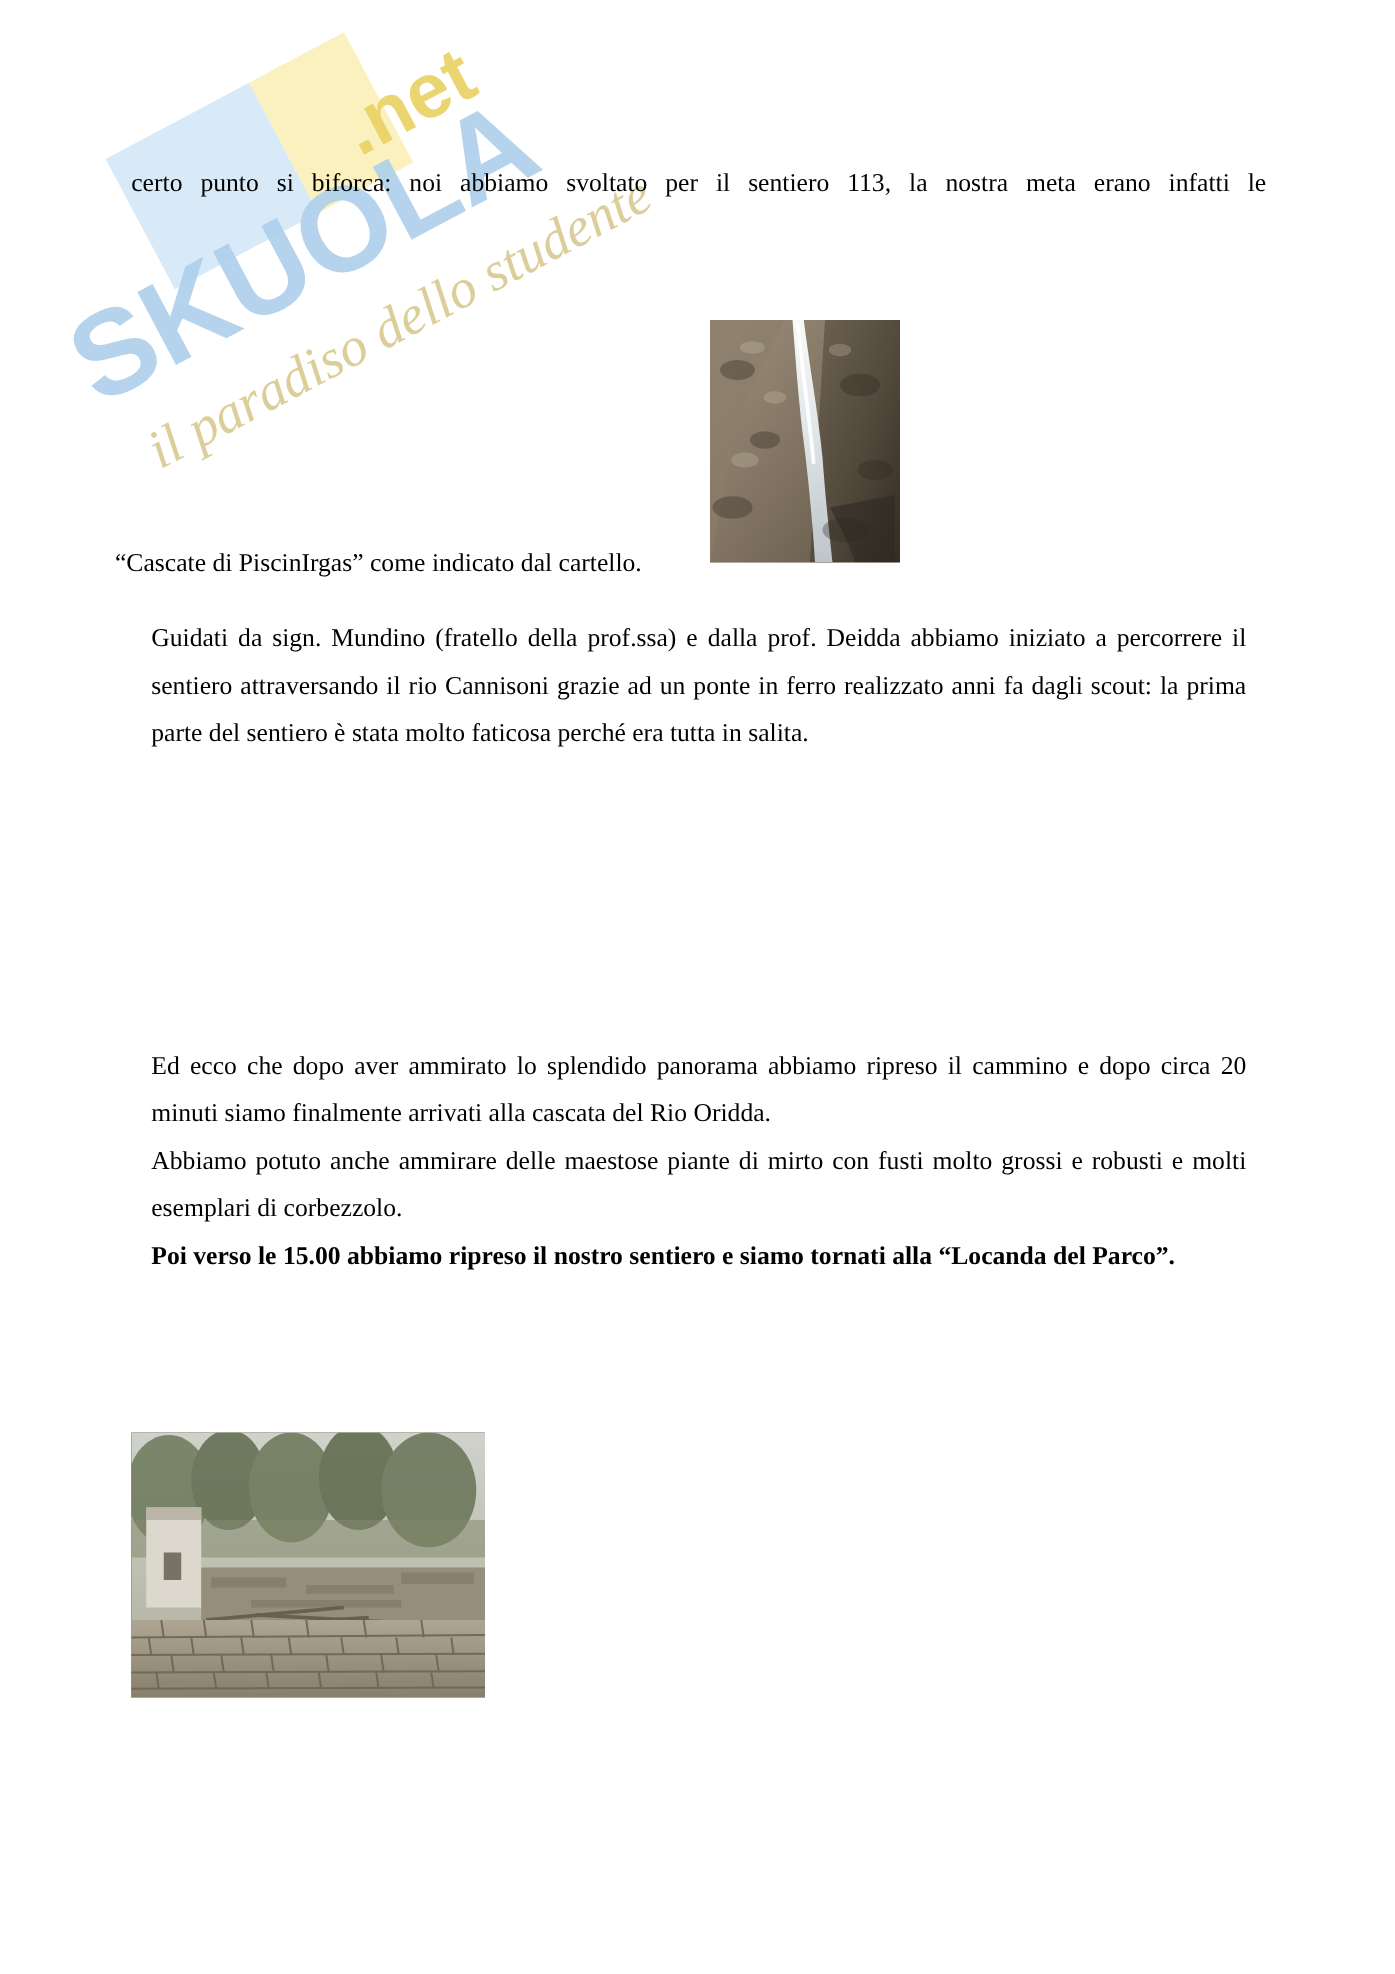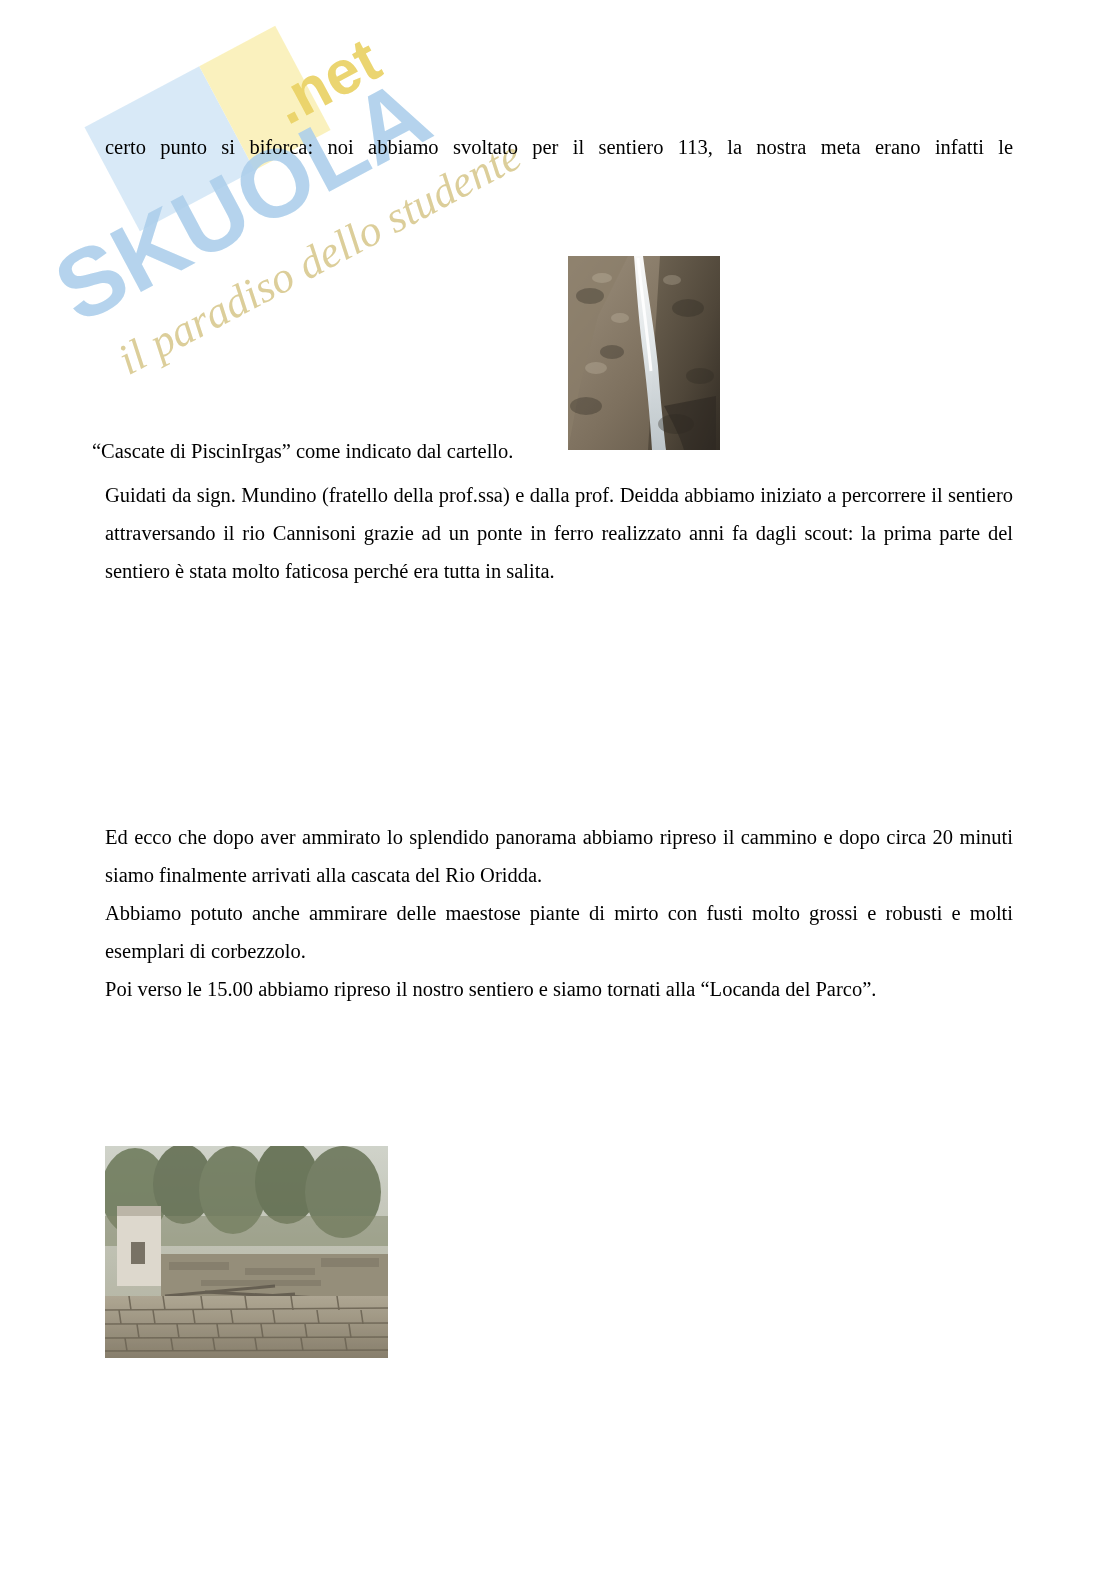--- a/index.html
+++ b/index.html
@@ -24,21 +24,21 @@
     position: absolute;
     left: 20px;
     top: 20px;
     width: 520px;
     height: 430px;
     pointer-events: none;
     opacity: 0.95;
   }
   #watermark svg { display: block; }
   p {
-    margin: 0;
+    margin: 16px;
     font-size: 20.5px;
     line-height: 38px;
   }
   .just { text-align: justify; text-align-last: left; }
 
   .line-top {
     position: absolute;
     left: 105px;
     top: 128px;
     width: 908px;
@@ -60,21 +60,21 @@
   .para-block {
     position: absolute;
     left: 105px;
     width: 908px;
   }
   #p1 { top: 476px; }
   #p2 { top: 590px; }
   #p3 { top: 704px; }
   #p4 { top: 818px; }
   #p5 { top: 894px; }
-  #p6 { top: 970px; }
+  #p6 { top: 970px; font-weight: bold; }
   #p7 { top: 1008px; }
 
   .bullets p { text-align: left; }
 
   
   .photo {
     position: absolute;
     overflow: hidden;
     background: #6d6255;
   }

